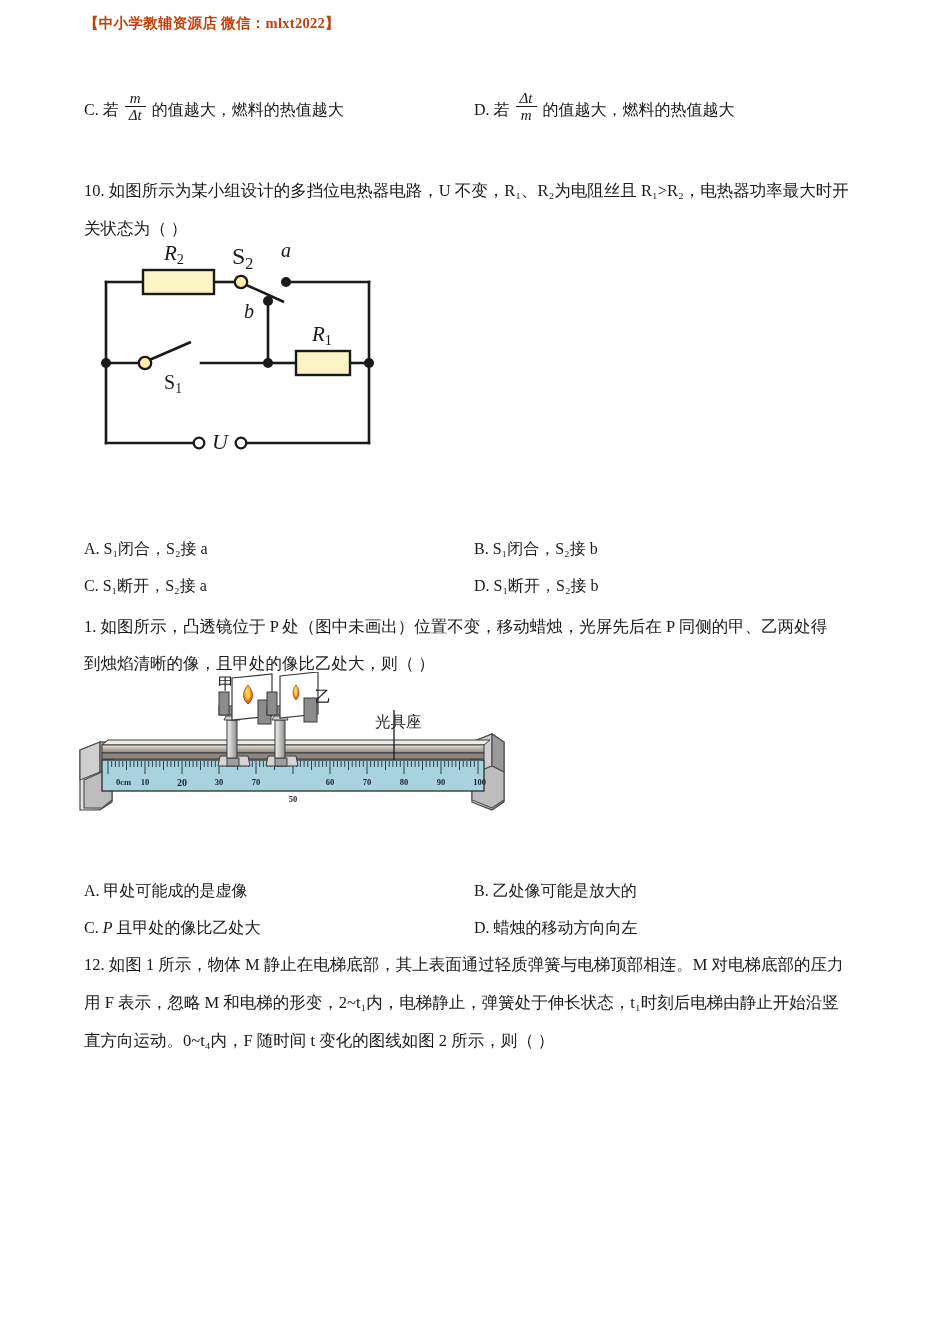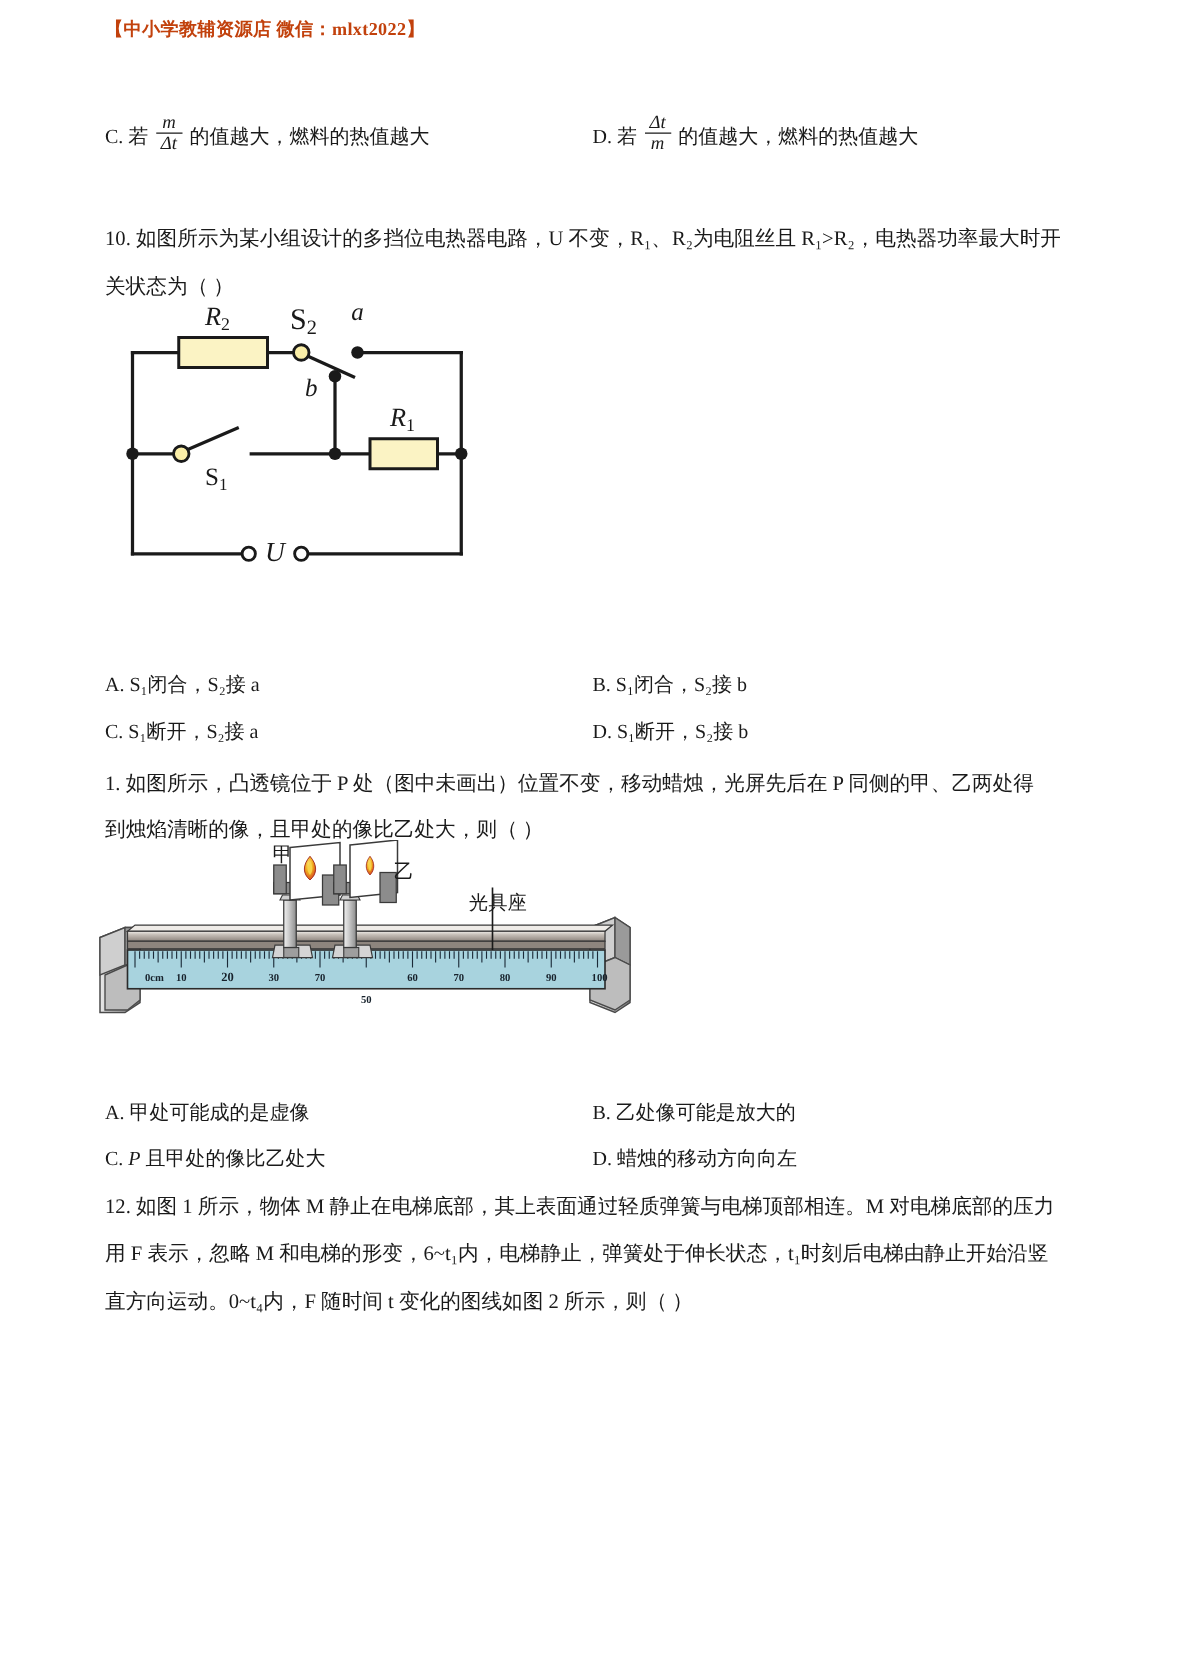--- a/index.html
+++ b/index.html
@@ -413,16 +413,16 @@
   </div>
 
   <div class="opt" style="left:84px; top:876px;">A. 甲处可能成的是虚像</div>
   <div class="opt" style="left:474px; top:876px;">B. 乙处像可能是放大的</div>
   <div class="opt" style="left:84px; top:913px;">
     <span>C. </span><i>P</i><span> 且甲处的像比乙处大</span>
   </div>
   <div class="opt" style="left:474px; top:913px;">D. 蜡烛的移动方向向左</div>
 
   <div class="qtext" style="left:84px; top:946px;">12. 如图 1 所示，物体 M 静止在电梯底部，其上表面通过轻质弹簧与电梯顶部相连。M 对电梯底部的压力</div>
-  <div class="qtext" style="left:84px; top:984px;">用 F 表示，忽略 M 和电梯的形变，6~t₁内，电梯静止，弹簧处于伸长状态，t₁时刻后电梯由静止开始沿竖</div>
+  <div class="qtext" style="left:84px; top:984px;">用 F 表示，忽略 M 和电梯的形变，2~t₁内，电梯静止，弹簧处于伸长状态，t₁时刻后电梯由静止开始沿竖</div>
   <div class="qtext" style="left:84px; top:1022px;">直方向运动。0~t₄内，F 随时间 t 变化的图线如图 2 所示，则（      ）</div>
 
 </div>
 
 </body></html>

